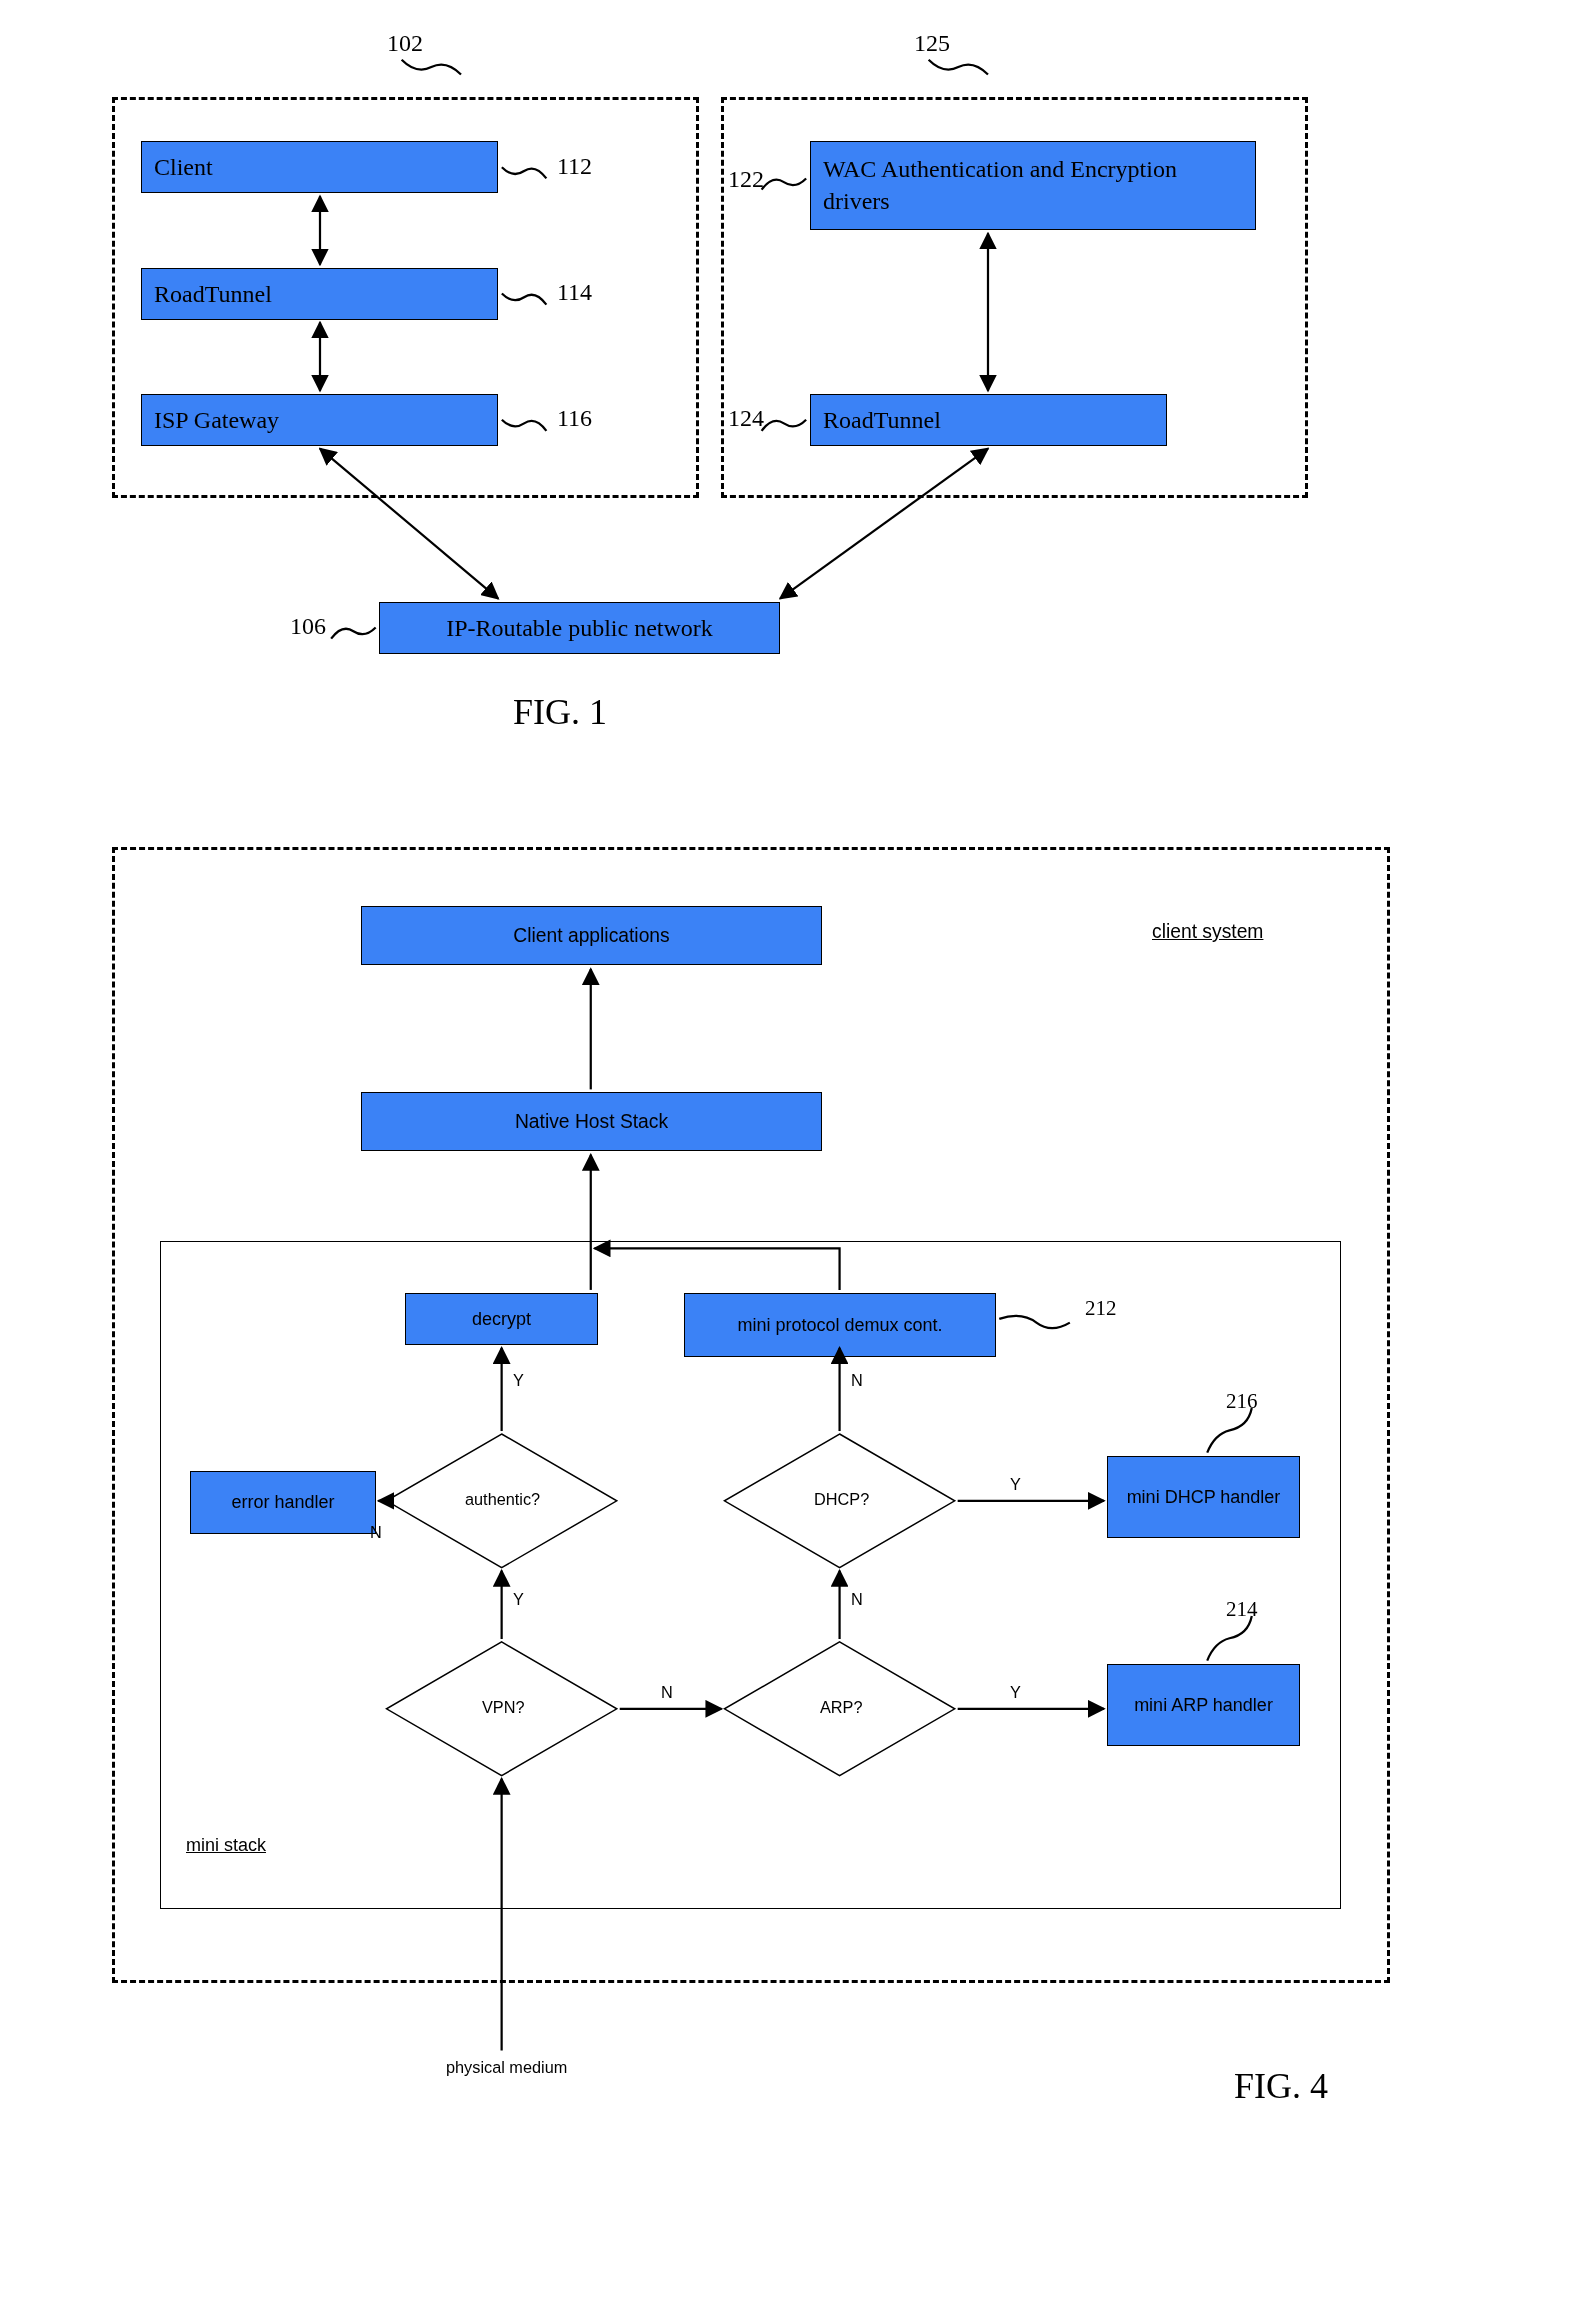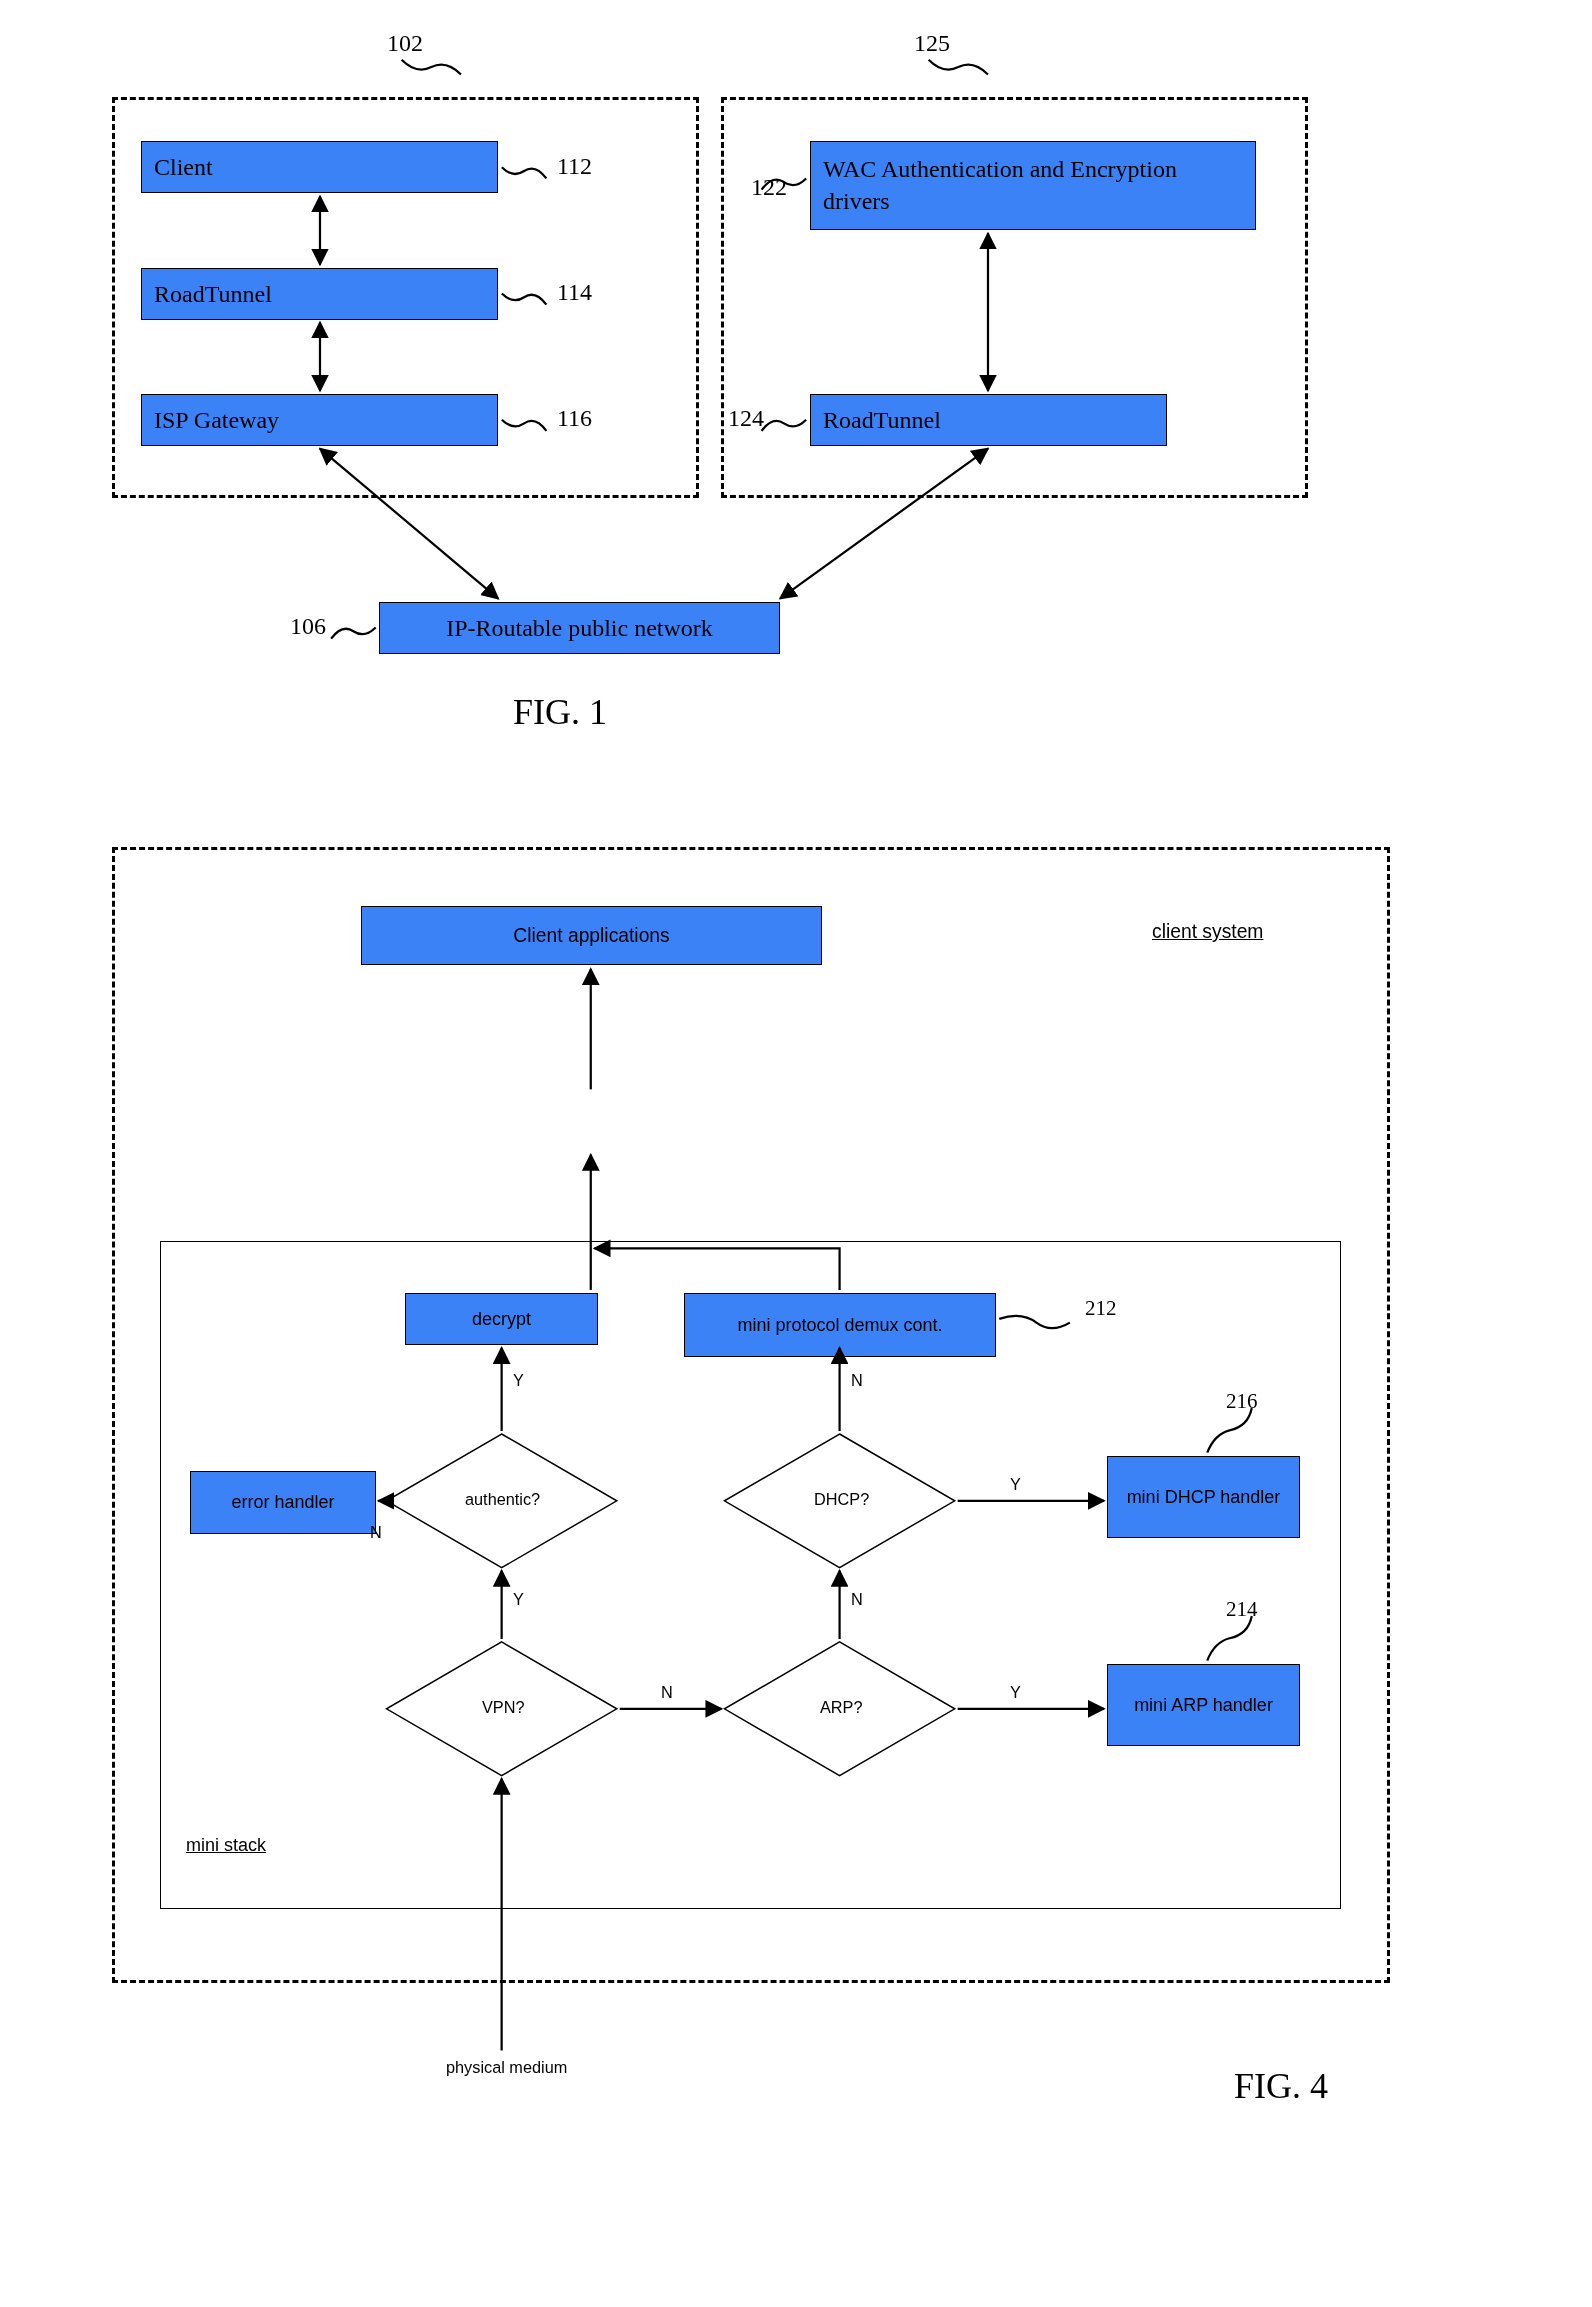--- a/index.html
+++ b/index.html
@@ -79,21 +79,21 @@
     <path d="M1045 200 q -15 15 -30 5 q -15 -10 -30 10" stroke="#000" stroke-width="3" fill="none"></path>
 
     <path d="M1045 525 q -15 15 -30 5 q -15 -10 -30 10" stroke="#000" stroke-width="3" fill="none"></path>
 
     <path d="M465 805 q -15 15 -30 5 q -15 -10 -30 10" stroke="#000" stroke-width="3" fill="none"></path>
   </svg>
 
   <div class="abs ref" style="left:527px; top:123px;">112</div>
   <div class="abs ref" style="left:527px; top:249px;">114</div>
   <div class="abs ref" style="left:527px; top:375px;">116</div>
-  <div class="abs ref" style="left:698px; top:144px;margin-left:23px;">122</div>
+  <div class="abs ref" style="left:698px; top:136px;">122</div>
   <div class="abs ref" style="left:698px; top:375px;">124</div>
   <div class="abs ref" style="left:260px; top:583px;">106</div>
 
   <svg class="overlay" width="1533" height="668" viewBox="0 0 2064 900">
     <defs>
       <marker id="ah" viewBox="0 0 10 10" refX="9" refY="5" markerWidth="8" markerHeight="8" orient="auto-start-reverse">
         <path d="M0,0 L10,5 L0,10 z" fill="#000"></path>
       </marker>
     </defs>
 
@@ -109,20 +109,21 @@
   </svg>
 
   <div class="abs fig-label" style="left:483px; top:661px;">FIG. 1</div>
 
   <div class="abs dashed" style="left:82px; top:817px; width:1278px; height:1136px;"></div>
 
   <div class="abs box box-center small" style="left:331px; top:876px; width:461px; height:59px; font-size:19.3px;">Client applications</div>
 
   <div class="abs ulabel" style="left:1122px; top:891px; font-family:Arial; font-size:19.3px;">client system</div>
 
+  <div class="abs box box-center small" style="left:331px; top:1062px; width:461px; height:59px; font-size:19.3px;">Native Host Stack</div>
 
   <div class="abs" style="left:130px; top:1211px; width:1181px; height:668px; border:1.5px solid #000;"></div>
 
   <div class="abs box box-center small" style="left:375px; top:1263px; width:193px; height:52px; font-size:18px;">decrypt</div>
 
   <div class="abs box box-center small" style="left:654px; top:1263px; width:312px; height:64px; font-size:18px;">mini protocol demux cont.</div>
 
   <div class="abs box box-center small" style="left:160px; top:1441px; width:186px; height:63px; font-size:18px;">error handler</div>
 
   <div class="abs box box-center small" style="left:1077px; top:1426px; width:193px; height:82px; text-align:center; font-size:18px;">mini DHCP handler</div>

